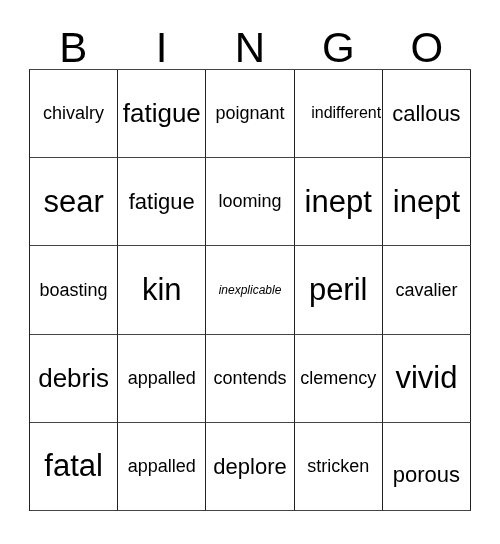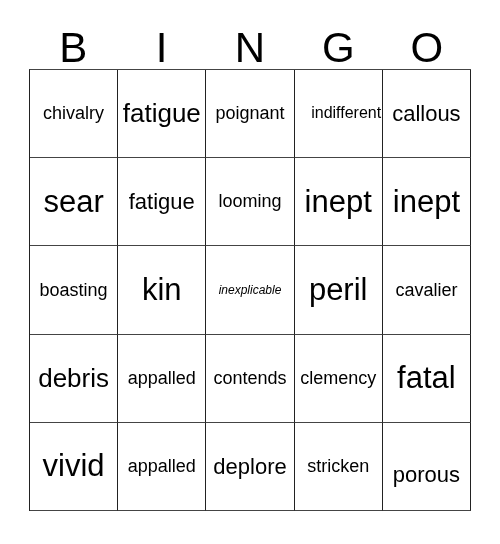--- a/index.html
+++ b/index.html
@@ -146,24 +146,24 @@
       <div class="cell">
         <span class="cell-text fs-m">appalled</span>
       </div>
       <div class="cell">
         <span class="cell-text fs-m">contends</span>
       </div>
       <div class="cell">
         <span class="cell-text fs-m">clemency</span>
       </div>
       <div class="cell">
-        <span class="cell-text fs-xxl">fatal</span>
+        <span class="cell-text fs-xxl">vivid</span>
       </div>
       <div class="cell">
-        <span class="cell-text fs-xxl">vivid</span>
+        <span class="cell-text fs-xxl">fatal</span>
       </div>
       <div class="cell">
         <span class="cell-text fs-m">appalled</span>
       </div>
       <div class="cell">
         <span class="cell-text fs-l">deplore</span>
       </div>
       <div class="cell">
         <span class="cell-text fs-m">stricken</span>
       </div>

